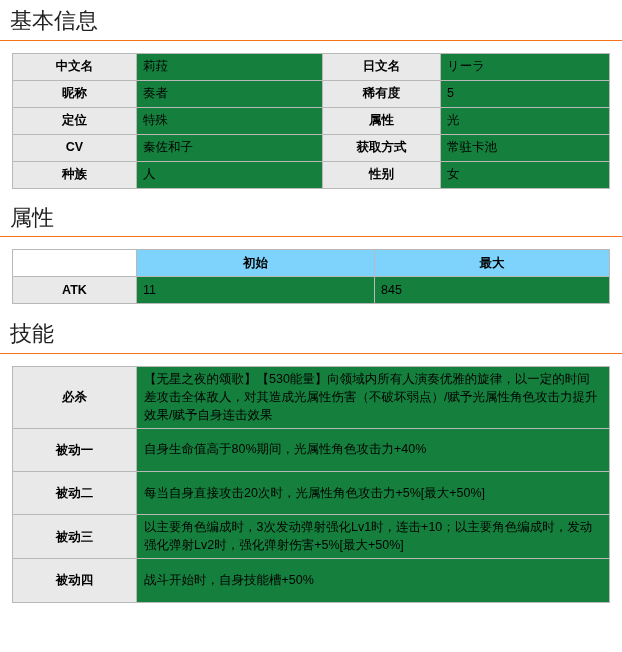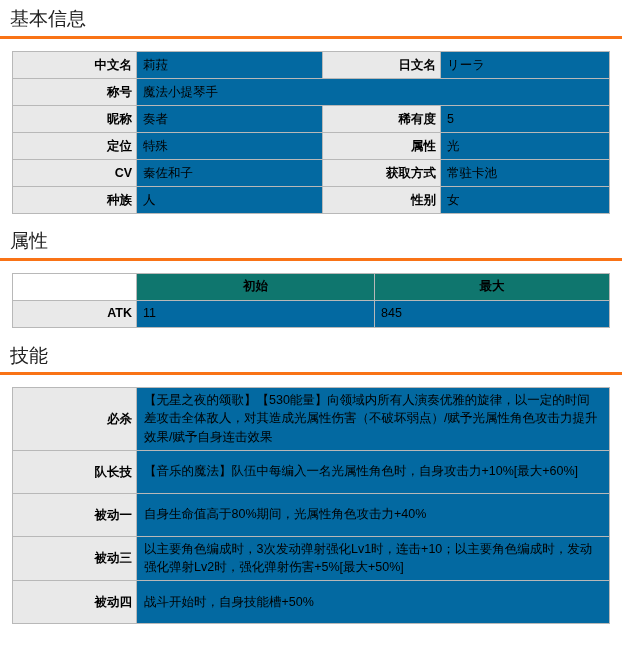--- a/index.html
+++ b/index.html
@@ -13,26 +13,26 @@
     font-family: "Liberation Sans", "DejaVu Sans", sans-serif;
     color: #000000;
     overflow: hidden;
   }
   .page {
     width: 622px;
     box-sizing: border-box;
   }
   h2.section-heading {
     font-family: "Liberation Serif", "DejaVu Serif", serif;
-    font-size: 19px;
+    font-size: 22px;
     font-weight: normal;
     color: #222222;
     margin: 0;
     padding: 4px 0 5px 10px;
-    border-bottom: 3px solid #f97316;
+    border-bottom: 1px solid #f97316;
     line-height: 1.25;
   }
   .sec-basic { margin-top: 3px; }
   .sec-attr  { margin-top: 11px; }
   .sec-skill { margin-top: 12px; }
 
   table.wiki {
     border-collapse: collapse;
     width: 597px;
     margin: 12px 0 0 12px;
@@ -42,46 +42,46 @@
   }
   table.wiki td, table.wiki th {
     border: 1px solid #b8b8b8;
     font-size: 12.5px;
     line-height: 1.45;
     vertical-align: middle;
   }
   td.lbl, th.lbl {
     background: #e9e9e9;
     font-weight: bold;
-    text-align: right;
+    text-align: center;
     padding: 3px 4px;
     color: #000;
   }
   td.val {
-    background: #0369a1;
+    background: #15803d;
     text-align: left;
     padding: 3px 6px;
     color: #000;
   }
   
   .t-basic { margin-top: 11px; }
   .t-basic col.c1 { width: 124px; }
   .t-basic col.c2 { width: 186px; }
   .t-basic col.c3 { width: 118px; }
   .t-basic col.c4 { width: 169px; }
   .t-basic td { height: 20px; }
 
   
   .t-attr { margin-top: 11px; }
   .t-attr col.c1 { width: 124px; }
   .t-attr col.c2 { width: 238px; }
   .t-attr col.c3 { width: 235px; }
   .t-attr td { height: 20px; }
   .t-attr th.colhead {
-    background: #0f766e;
+    background: #7dd3fc;
     font-weight: bold;
     text-align: center;
     padding: 3px 4px;
     height: 20px;
   }
   .t-attr td.blankcorner {
     background: #ffffff;
   }
 
   
@@ -106,24 +106,20 @@
           <col class="c2">
           <col class="c3">
           <col class="c4">
         </colgroup>
       <tbody id="basic-body">
           <tr>
             <td class="lbl">中文名</td>
             <td class="val">莉菈</td>
             <td class="lbl">日文名</td>
             <td class="val">リーラ</td>
-          </tr>
-          <tr>
-            <td class="lbl">称号</td>
-            <td class="val" colspan="3">魔法小提琴手</td>
           </tr>
           <tr>
             <td class="lbl">昵称</td>
             <td class="val">奏者</td>
             <td class="lbl">稀有度</td>
             <td class="val">5</td>
           </tr>
           <tr>
             <td class="lbl">定位</td>
             <td class="val">特殊</td>
@@ -175,26 +171,26 @@
       <colgroup>
           <col class="c1">
           <col class="c2">
         </colgroup>
       <tbody id="skill-body">
           <tr>
             <td class="lbl">必杀</td>
             <td class="val">【无星之夜的颂歌】【530能量】向领域内所有人演奏优雅的旋律，以一定的时间差攻击全体敌人，对其造成光属性伤害（不破坏弱点）/赋予光属性角色攻击力提升效果/赋予自身连击效果</td>
           </tr>
           <tr>
-            <td class="lbl">队长技</td>
-            <td class="val">【音乐的魔法】队伍中每编入一名光属性角色时，自身攻击力+10%[最大+60%]</td>
-          </tr>
-          <tr>
             <td class="lbl">被动一</td>
             <td class="val">自身生命值高于80%期间，光属性角色攻击力+40%</td>
+          </tr>
+          <tr>
+            <td class="lbl">被动二</td>
+            <td class="val">每当自身直接攻击20次时，光属性角色攻击力+5%[最大+50%]</td>
           </tr>
           <tr>
             <td class="lbl">被动三</td>
             <td class="val">以主要角色编成时，3次发动弹射强化Lv1时，连击+10；以主要角色编成时，发动强化弹射Lv2时，强化弹射伤害+5%[最大+50%]</td>
           </tr>
           <tr>
             <td class="lbl">被动四</td>
             <td class="val">战斗开始时，自身技能槽+50%</td>
           </tr>
         </tbody>

